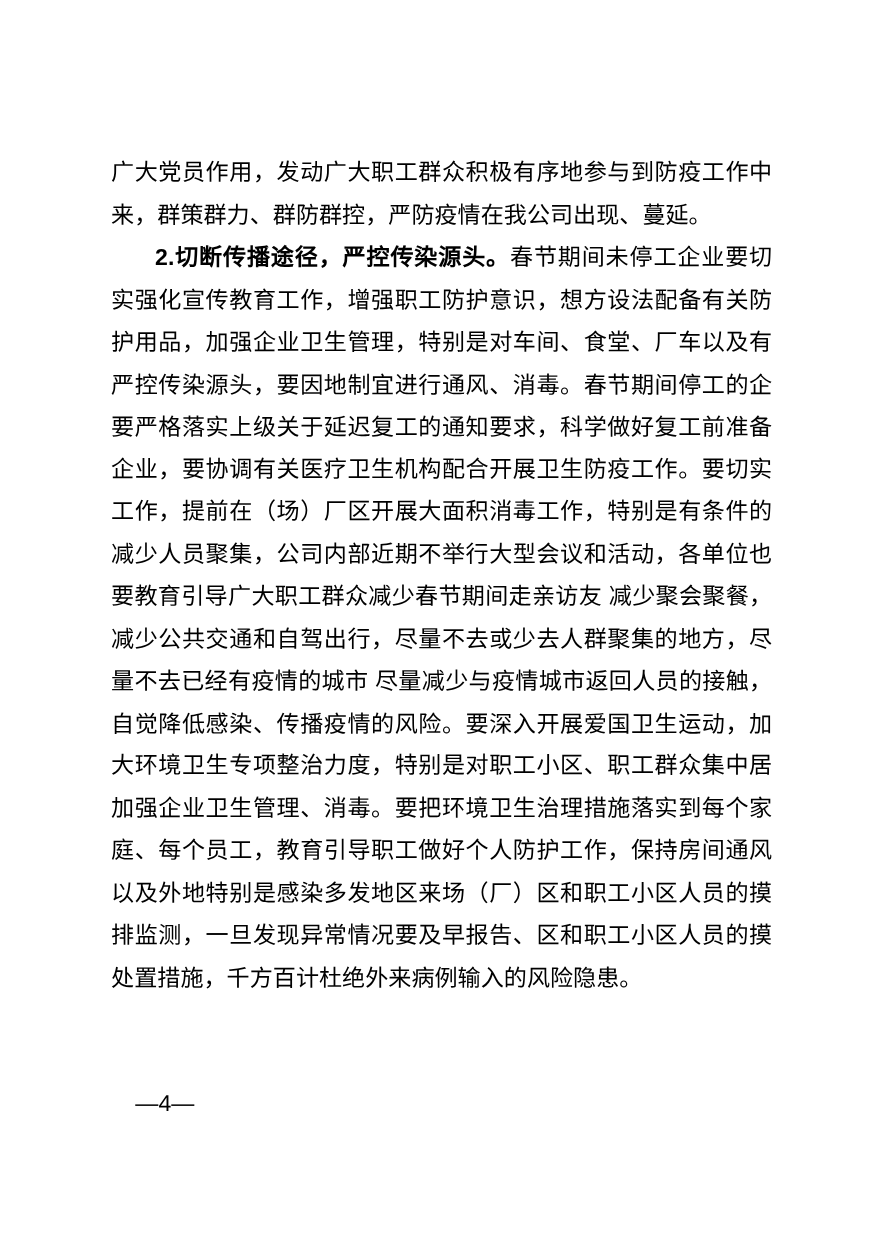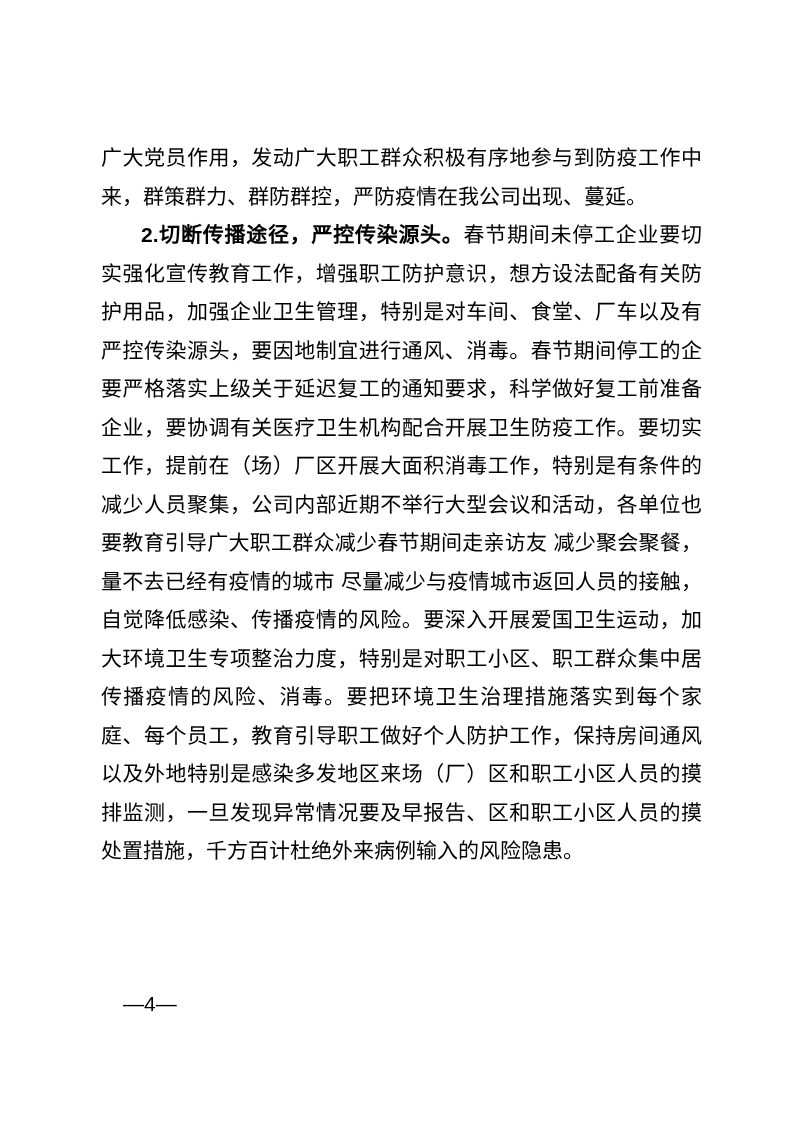--- a/index.html
+++ b/index.html
@@ -59,23 +59,24 @@
       <div class="line para-end"><span class="">来，群策群力、群防群控，严防疫情在我公司出现、蔓延。</span></div>
       <div class="line indent"><span class="bold">2.切断传播途径，严控传染源头。</span><span class="">春节期间未停工企业要切</span></div>
       <div class="line"><span class="">实强化宣传教育工作，增强职工防护意识，想方设法配备有关防</span></div>
       <div class="line"><span class="">护用品，加强企业卫生管理，特别是对车间、食堂、厂车以及有</span></div>
       <div class="line"><span class="">严控传染源头，要因地制宜进行通风、消毒。春节期间停工的企业</span></div>
       <div class="line"><span class="">要严格落实上级关于延迟复工的通知要求，科学做好复工前准备</span></div>
       <div class="line"><span class="">企业，要协调有关医疗卫生机构配合开展卫生防疫工作。要切实</span></div>
       <div class="line"><span class="">工作，提前在（场）厂区开展大面积消毒工作，特别是有条件的</span></div>
       <div class="line"><span class="">减少人员聚集，公司内部近期不举行大型会议和活动，各单位也</span></div>
       <div class="line"><span class="">要教育引导广大职工群众减少春节期间走亲访友 减少聚会聚餐，</span></div>
+      <div class="line"><span class="">减少公共交通和自驾出行，尽量不去或少去人群聚集的地方，尽</span></div>
       <div class="line"><span class="">量不去已经有疫情的城市 尽量减少与疫情城市返回人员的接触，</span></div>
       <div class="line"><span class="">自觉降低感染、传播疫情的风险。要深入开展爱国卫生运动，加</span></div>
       <div class="line"><span class="">大环境卫生专项整治力度，特别是对职工小区、职工群众集中居</span></div>
-      <div class="line"><span class="">传播疫情的风险、消毒。要把环境卫生治理措施落实到每个家</span></div>
+      <div class="line"><span class="">加强企业卫生管理、消毒。要把环境卫生治理措施落实到每个家</span></div>
       <div class="line"><span class="">庭、每个员工，教育引导职工做好个人防护工作，保持房间通风</span></div>
       <div class="line"><span class="">以及外地特别是感染多发地区来场（厂）区和职工小区人员的摸</span></div>
       <div class="line"><span class="">排监测，一旦发现异常情况要及早报告、区和职工小区人员的摸</span></div>
       <div class="line para-end"><span class="">处置措施，千方百计杜绝外来病例输入的风险隐患。</span></div>
     </div>
   <div class="footer-pagenum">—4—</div>
 </div>
 
 </body></html>

